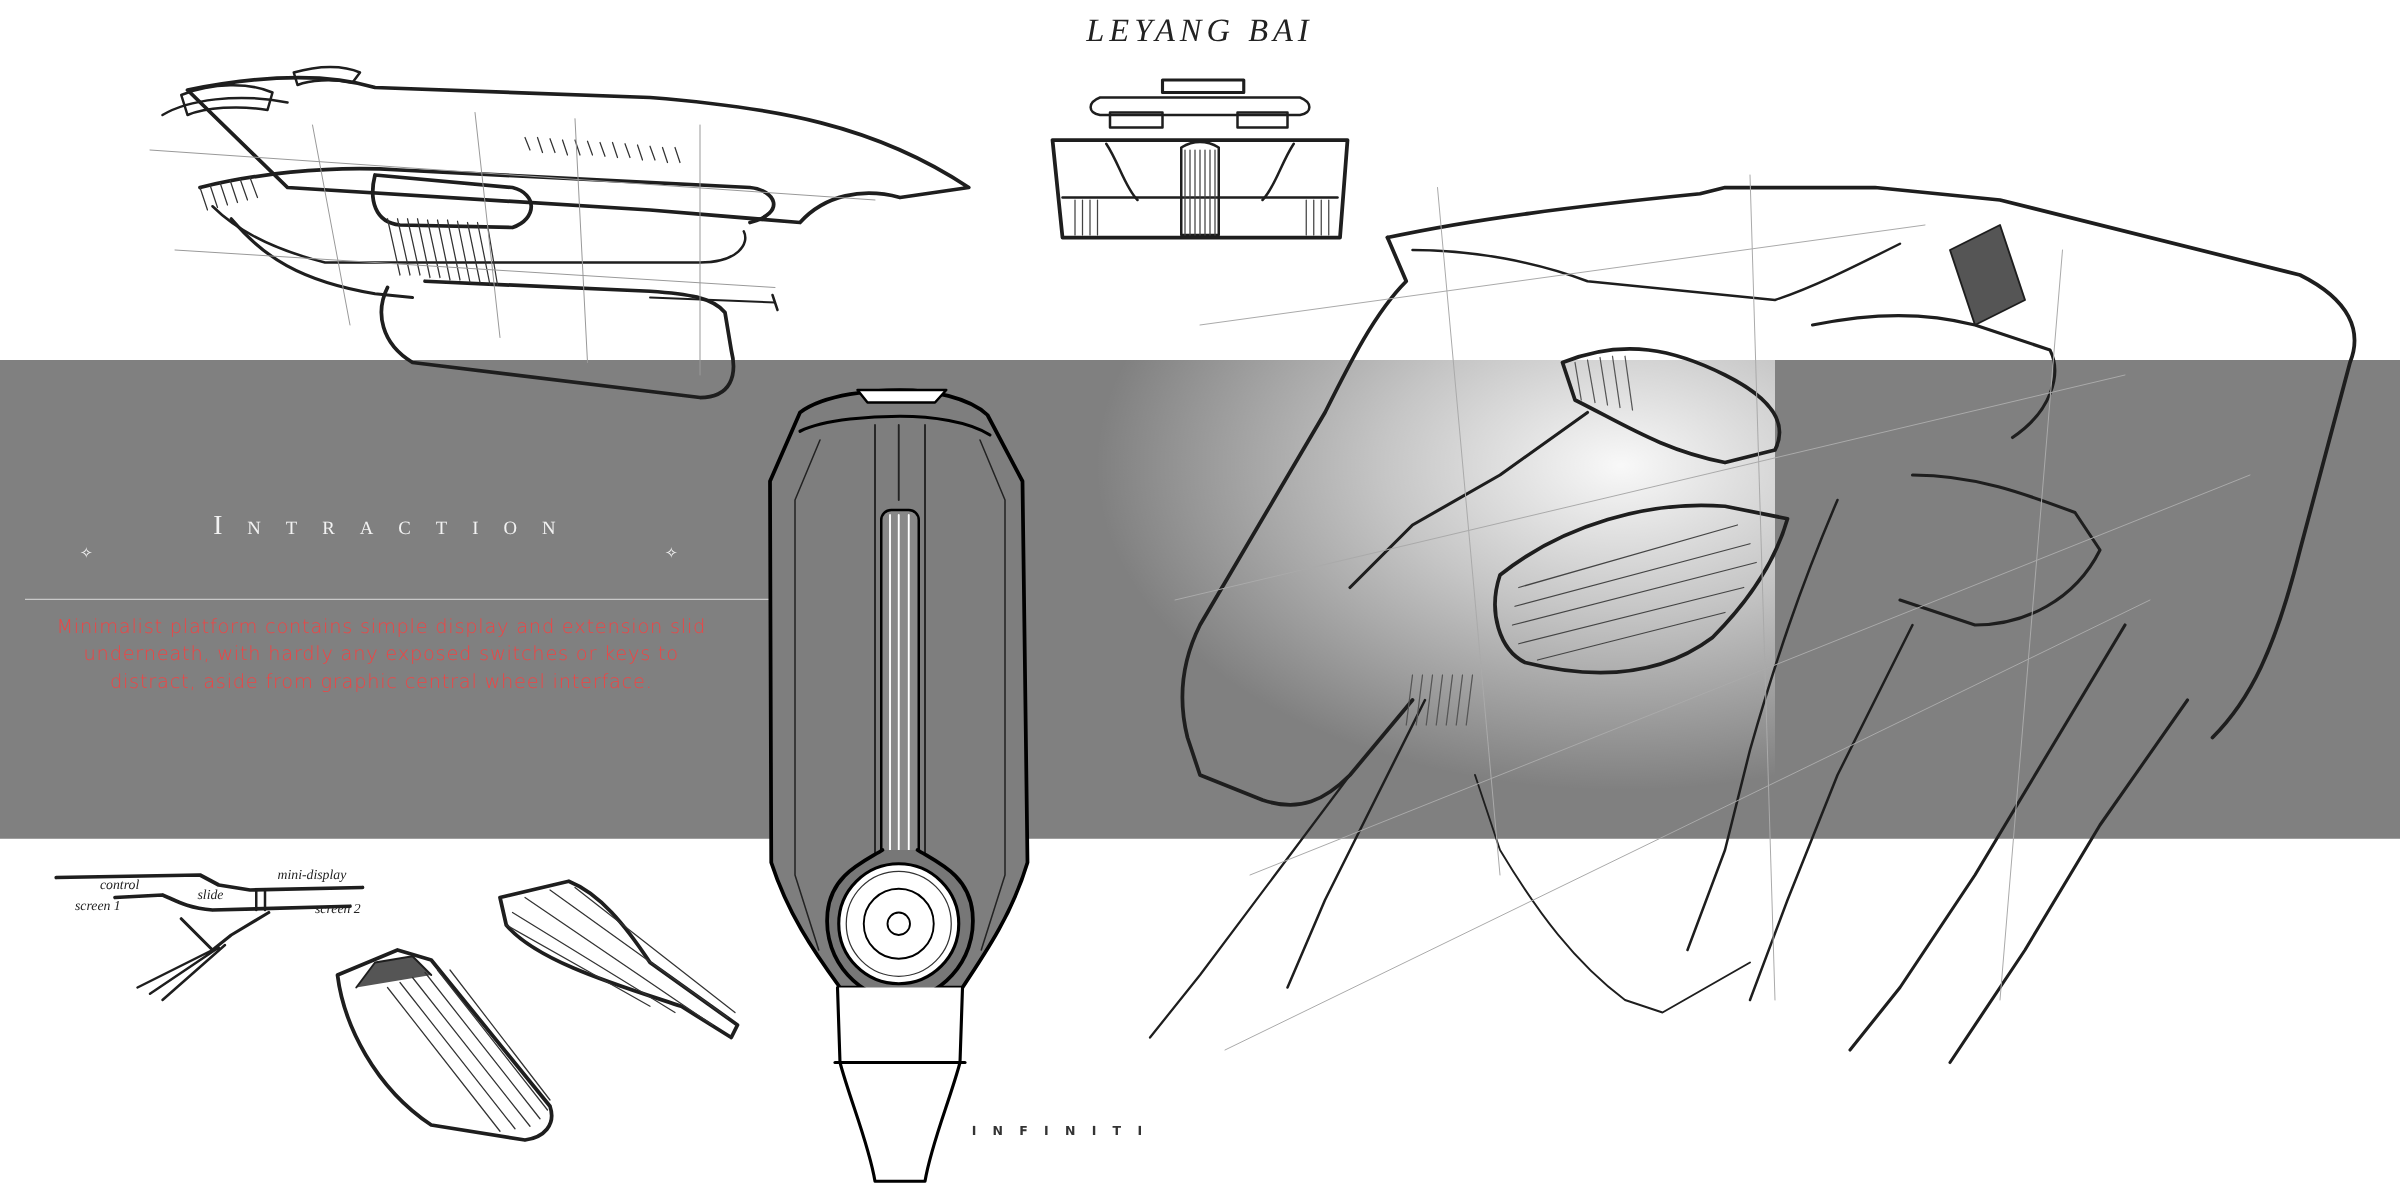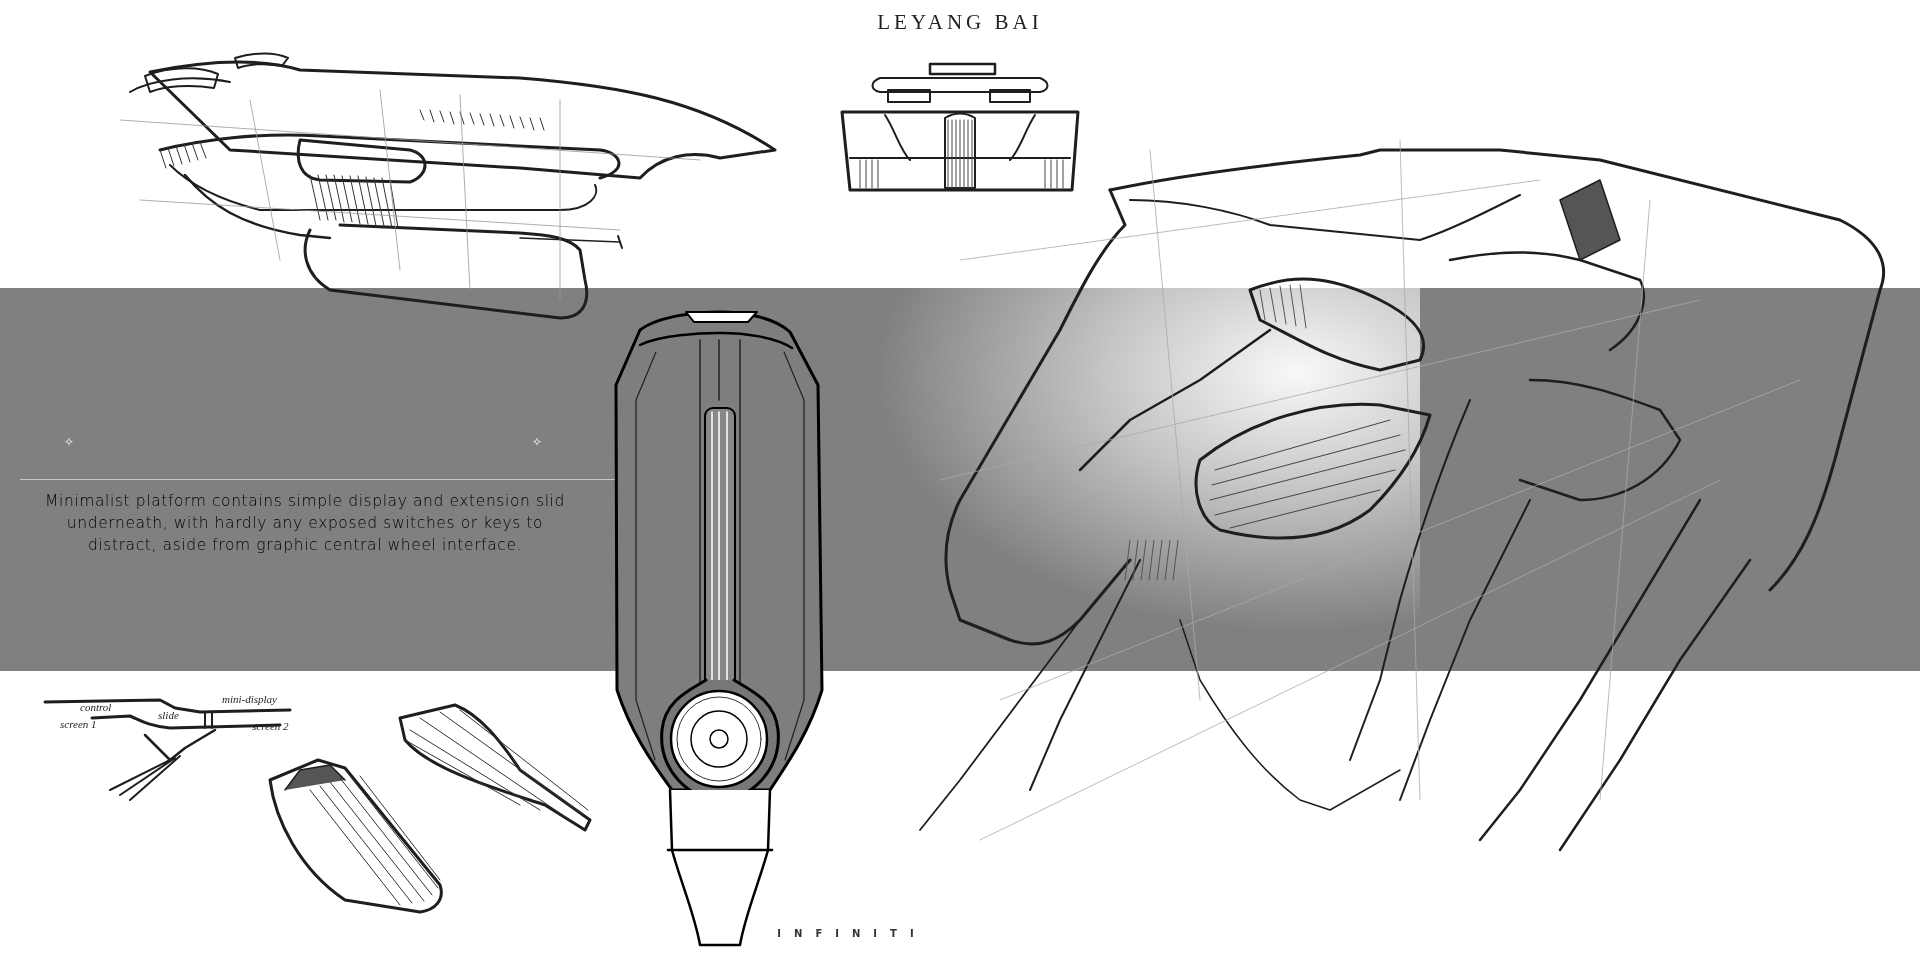--- a/index.html
+++ b/index.html
@@ -10,59 +10,61 @@
     .band {
       position: absolute; left: 0; top: 288px; width: 1920px; height: 383px;
       background: #808080;
     }
     .band-gradient {
       position: absolute; left: 860px; top: 288px; width: 560px; height: 383px;
       background: radial-gradient(ellipse 420px 260px at 78% 22%, rgba(255,255,255,0.95) 0%, rgba(255,255,255,0.55) 45%, rgba(255,255,255,0) 100%);
     }
     .designer {
       position: absolute; left: 0; width: 1920px; top: 10px; text-align: center;
-      font-family: "Liberation Serif", serif; font-size: 21px; letter-spacing: 4px;
+      font-family: "Liberation Serif", serif; font-size: 26px; letter-spacing: 4px;
       color: #222;
+      font-style: italic;
     }
     .brand {
-      position: absolute; left: 0; width: 1704px; top: 928px; text-align: center;
+      position: absolute; left: 0; width: 1704px; top: 900px; text-align: center;
       font-family: "DejaVu Sans", sans-serif; font-weight: bold; font-size: 10px;
       letter-spacing: 13px; color: #333;
     }
     .title-block {
       position: absolute; left: 20px; top: 404px; width: 595px; text-align: center;
       color: #f2f2f2; font-family: "Liberation Serif", serif;
     }
     .title-line {
       font-size: 22px; letter-spacing: 20px; line-height: 32px; font-variant: small-caps;
     }
     .ornament {
       position: absolute; top: 437px; width: 10px; height: 10px; color: #f2f2f2;
       font-size: 12px; line-height: 10px;
     }
     .divider {
       position: absolute; left: 20px; top: 479px; width: 596px; height: 1px;
       background: #c9c9c9;
     }
     .desc {
       position: absolute; left: 35px; top: 490px; width: 540px; text-align: center;
-      color: #000000; font-family: "DejaVu Sans", sans-serif; font-weight: 300;
+      color: #ef4444; font-family: "DejaVu Sans", sans-serif; font-weight: 300;
       font-size: 15.5px; line-height: 22px; letter-spacing: 0.6px;
     }
     svg.layer { position: absolute; left: 0; top: 0; }
   </style>
 </head>
 <body>
 
 <div class="band"></div>
 <div class="band-gradient"></div>
 
 <div class="designer">LEYANG BAI</div>
 
 <div class="title-block">
+  <div class="title-line">Intraction</div>
 </div>
 <div class="ornament" style="left:64px;">✧</div>
 <div class="ornament" style="left:532px;">✧</div>
 <div class="divider"></div>
 <div class="desc">Minimalist platform contains simple display and extension slid underneath, with hardly any exposed switches or keys to distract, aside from graphic central wheel interface.</div>
 
 <svg class="layer" width="1920" height="960" viewBox="0 0 1920 960">
   <g fill="none" stroke="#1e1e1e" stroke-linecap="round" stroke-linejoin="round">
 
     <g>

